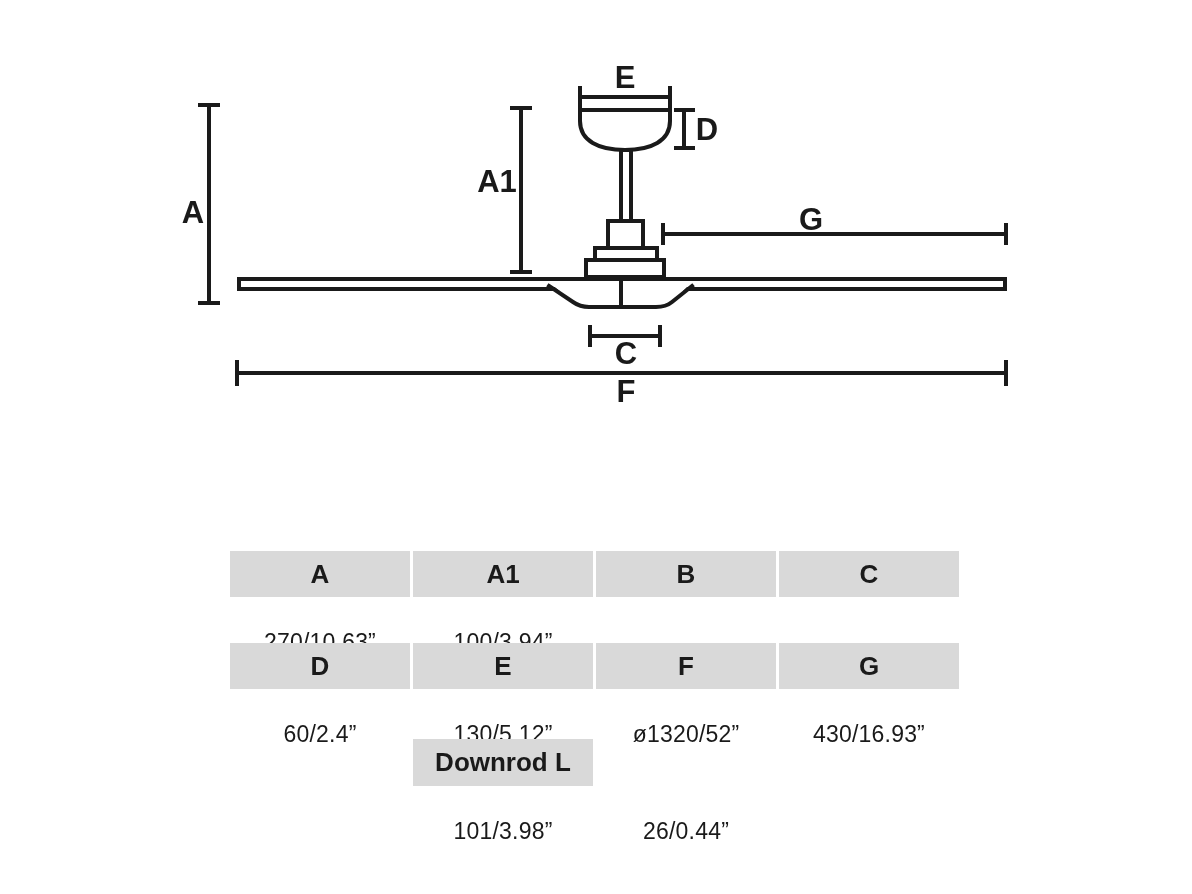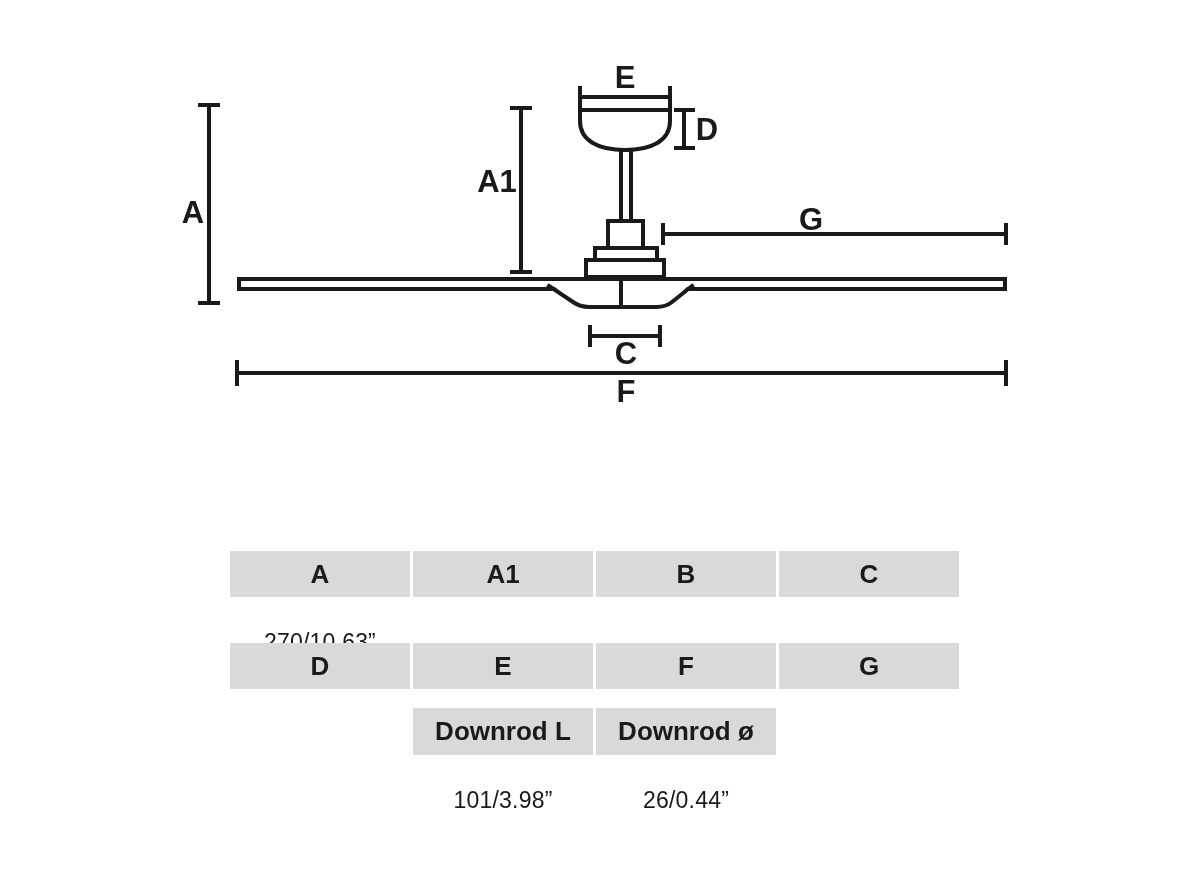--- a/index.html
+++ b/index.html
@@ -32,21 +32,21 @@
     position: absolute;
     left: 230px;
     top: 551px;
     width: 729px;
   }
   .trow {
     display: flex;
     gap: 3px;
     height: 46px;
   }
-  .trow.downrod-row { margin-top: 19px; height: 47px; }
+  .trow.downrod-row { margin-top: 4px; height: 47px; }
   .tcell {
     width: 180px;
     flex: 0 0 180px;
     display: flex;
     align-items: center;
     justify-content: center;
     color: #1a1a1a;
   }
   .tcell.head {
     background: #d9d9d9;
@@ -142,34 +142,40 @@
 
     <div class="trow">
       <div class="tcell head">A</div>
       <div class="tcell head">A1</div>
       <div class="tcell head">B</div>
       <div class="tcell head">C</div>
     </div>
 
     <div class="trow">
       <div class="tcell val">270/10.63”</div>
+      <div class="tcell val">100/3.94”</div>
     </div>
 
     <div class="trow">
       <div class="tcell head">D</div>
       <div class="tcell head">E</div>
       <div class="tcell head">F</div>
       <div class="tcell head">G</div>
     </div>
 
+    <div class="trow">
+      <div class="tcell val">60/2.4”</div>
+      <div class="tcell val">130/5.12”</div>
+      <div class="tcell val">ø1320/52”</div>
+      <div class="tcell val">430/16.93”</div>
+    </div>
 
     <div class="trow downrod-row">
       <div class="tcell head blank"></div>
       <div class="tcell head">Downrod L</div>
-      <div class="tcell head">Downrod ø</div>
       <div class="tcell head blank"></div>
     </div>
 
     <div class="trow">
       <div class="tcell val"></div>
       <div class="tcell val">101/3.98”</div>
       <div class="tcell val">26/0.44”</div>
       <div class="tcell val"></div>
     </div>
 

